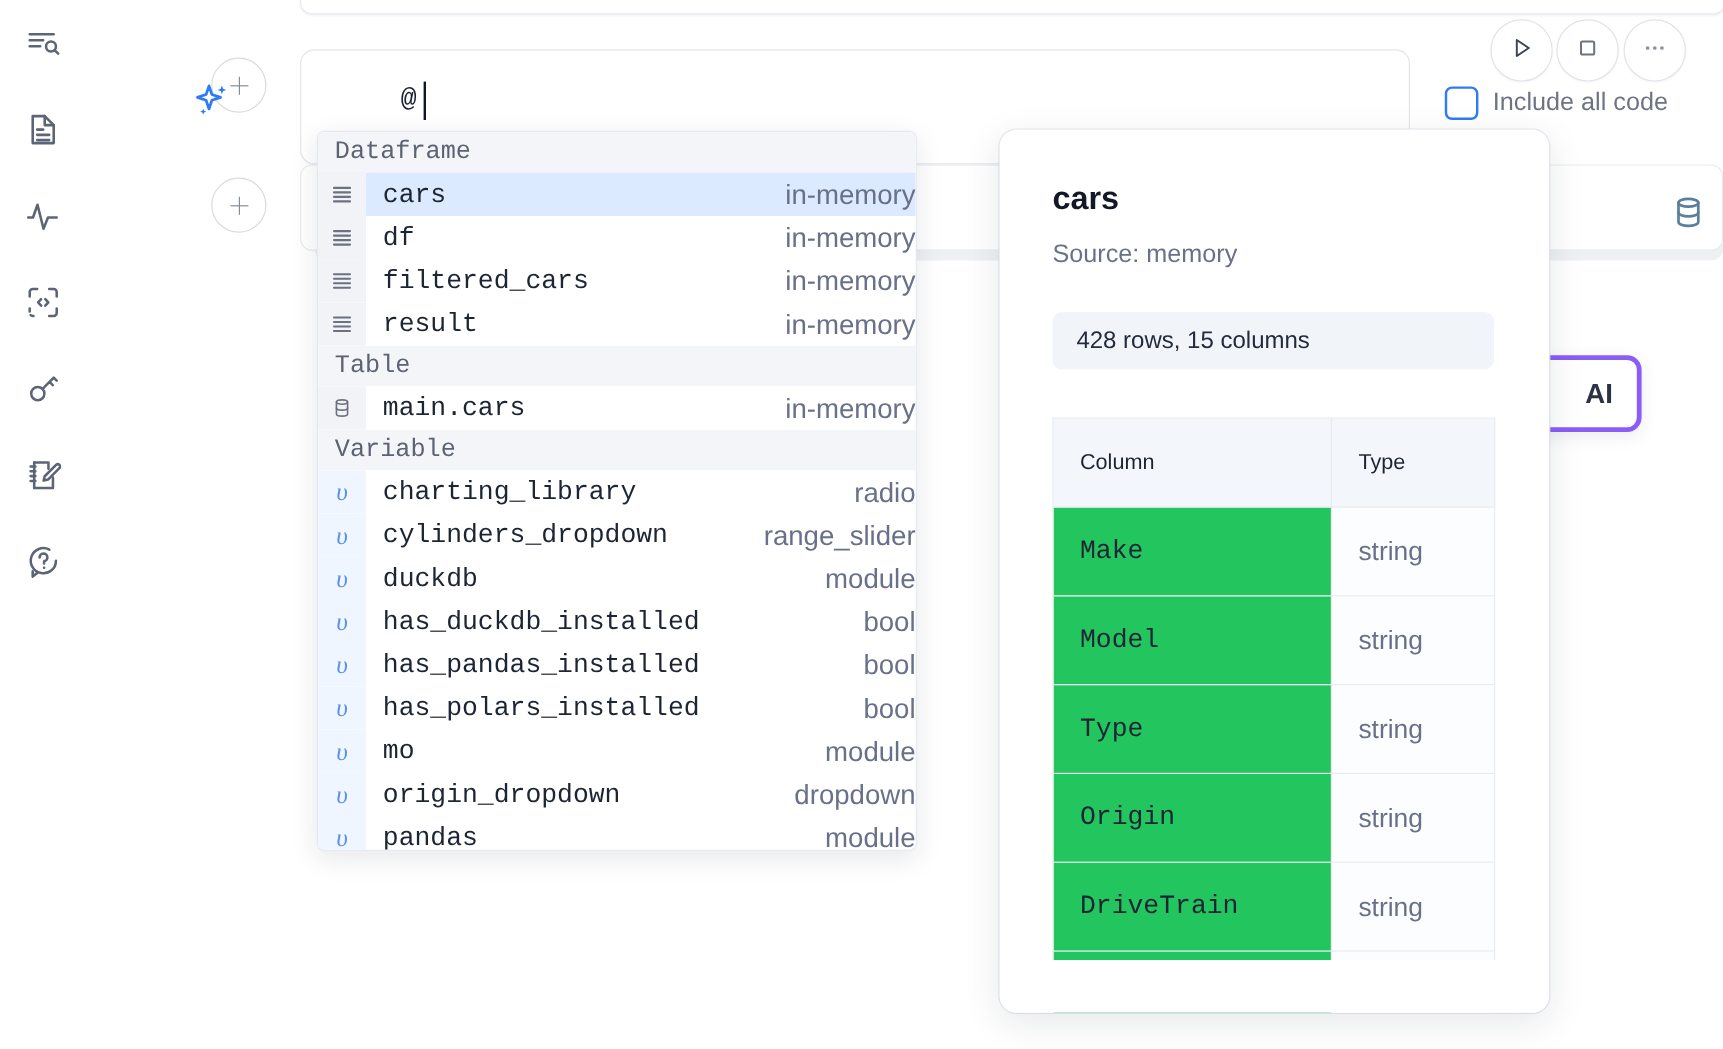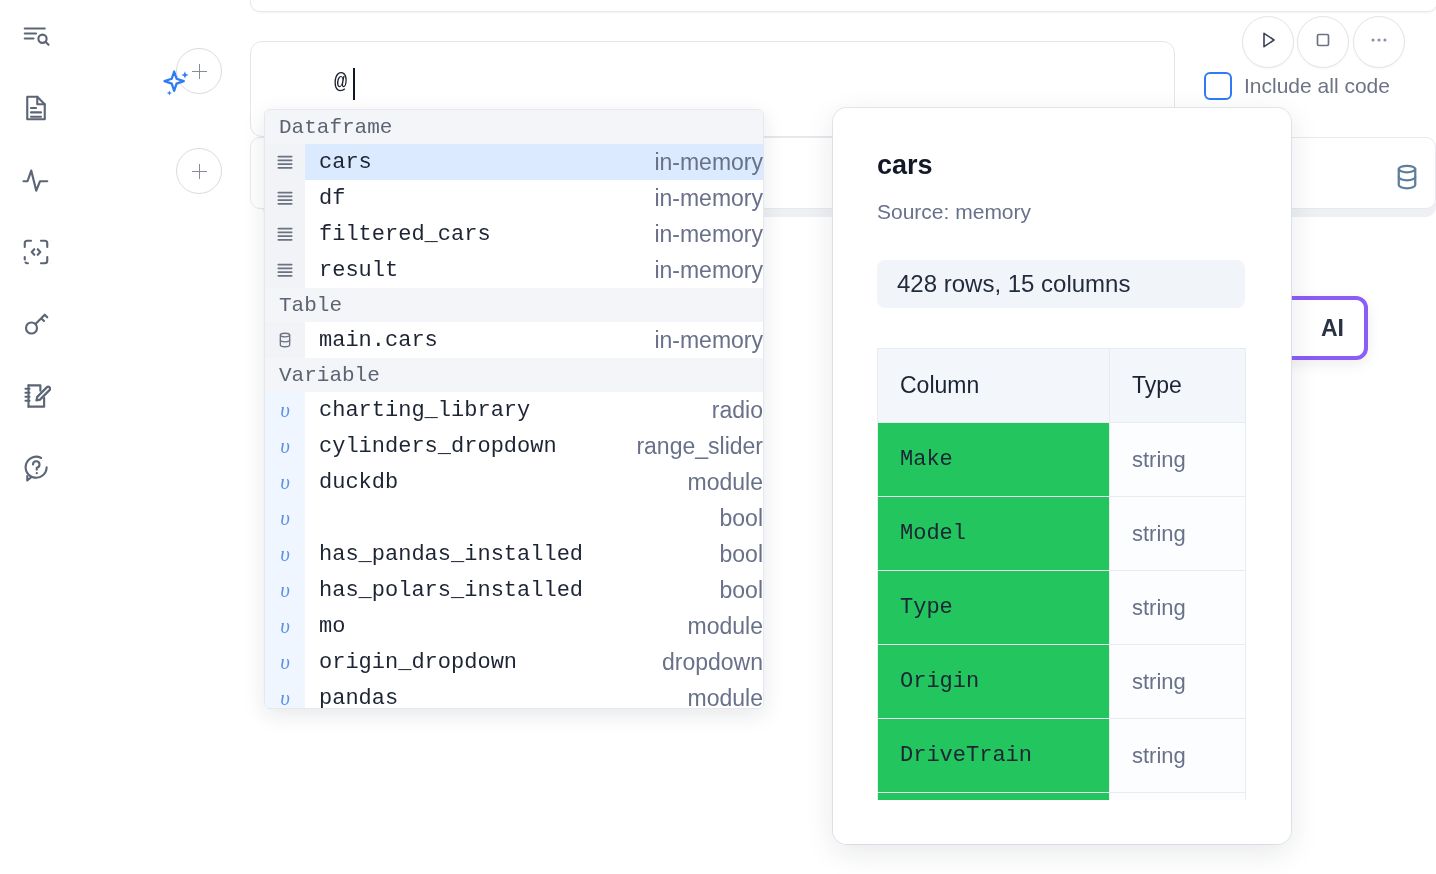--- a/index.html
+++ b/index.html
@@ -281,40 +281,40 @@
   }
   #preview-shape-badge {
     position: absolute;
     left: 44px; top: 152px;
     width: 368px; height: 48px;
     background: #f1f5fa;
     border-radius: 8px;
     display: flex; align-items: center;
     padding-left: 20px;
     box-sizing: border-box;
-    font-size: 24px;
+    font-size: 20px;
     color: #232b3d;
   }
   #schema-table {
     position: absolute;
     left: 44px; top: 240px;
     width: 368px;
     border-collapse: collapse;
     table-layout: fixed;
   }
   #schema-table th, #schema-table td {
     border: 1px solid #e8ebf0;
     text-align: left;
     height: 74px;
     padding: 0 22px;
     box-sizing: border-box;
   }
   #schema-table th {
     background: #f3f6fa;
-    font-size: 23px;
+    font-size: 18px;
     font-weight: normal;
     color: #1c2433;
   }
   #schema-table td.col-name {
     font-family: "Liberation Mono", monospace;
     font-size: 22px;
     color: #1d2433;
     background: #22c55e;
   }
   #schema-table td.col-type {
@@ -552,20 +552,21 @@
       <div class="ac-gutter variable">
         <span class="ac-var-glyph">υ</span>
       </div>
       <span class="ac-name">duckdb</span>
       <span class="ac-meta">module</span>
     </div>
     <div class="ac-row">
       <div class="ac-gutter variable">
         <span class="ac-var-glyph">υ</span>
       </div>
+      <span class="ac-name">has_duckdb_installed</span>
       <span class="ac-meta">bool</span>
     </div>
     <div class="ac-row">
       <div class="ac-gutter variable">
         <span class="ac-var-glyph">υ</span>
       </div>
       <span class="ac-name">has_pandas_installed</span>
       <span class="ac-meta">bool</span>
     </div>
     <div class="ac-row">

